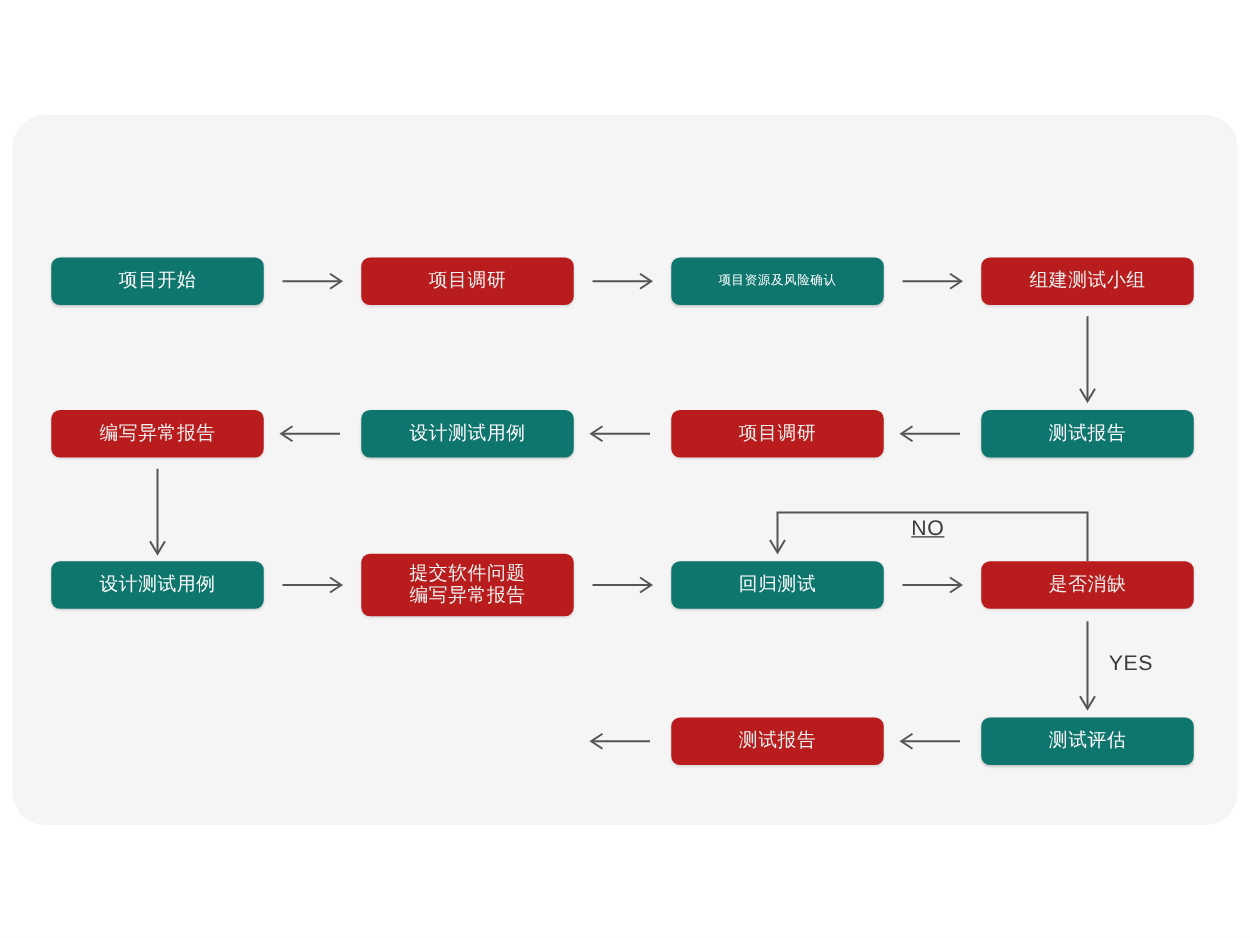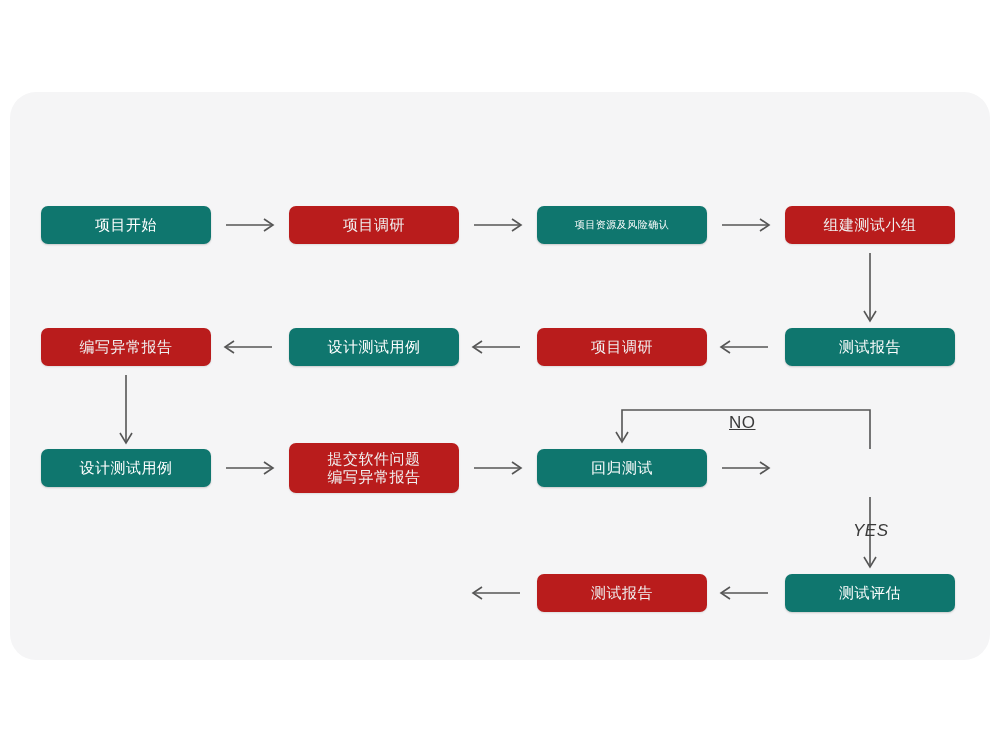--- a/index.html
+++ b/index.html
@@ -106,21 +106,21 @@
   
   .edge-label {
     position: absolute;
     font-size: 17px;
     color: #3a3a3a;
     letter-spacing: 0.5px;
     white-space: nowrap;
     user-select: none;
   }
   #label-no  { left: 729px; top: 413px; text-decoration: underline; }
-  #label-yes { left: 853px; top: 521px; font-style: italic; }
+  #label-yes { left: 887px; top: 521px; }
 </style>
 </head>
 <body>
 
 <div id="canvas">
 
   <div id="card"></div>
 
 
   <svg id="arrows" viewBox="0 0 1000 750">
@@ -211,17 +211,18 @@
 
   <div class="node gray c1 r2">编写异常报告</div>
   <div class="node purple c2 r2">设计测试用例</div>
   <div class="node gray c3 r2">项目调研</div>
   <div class="node purple c4 r2">测试报告</div>
 
   <div class="node purple c1 r3">设计测试用例</div>
   <div class="node gray c2 r3t tall">提交软件问题
 编写异常报告</div>
   <div class="node purple c3 r3">回归测试</div>
+  <div class="node gray c4 r3">是否消缺</div>
 
   <div class="node gray c3 r4">测试报告</div>
   <div class="node purple c4 r4">测试评估</div>
 
 </div>
 
 </body></html>

